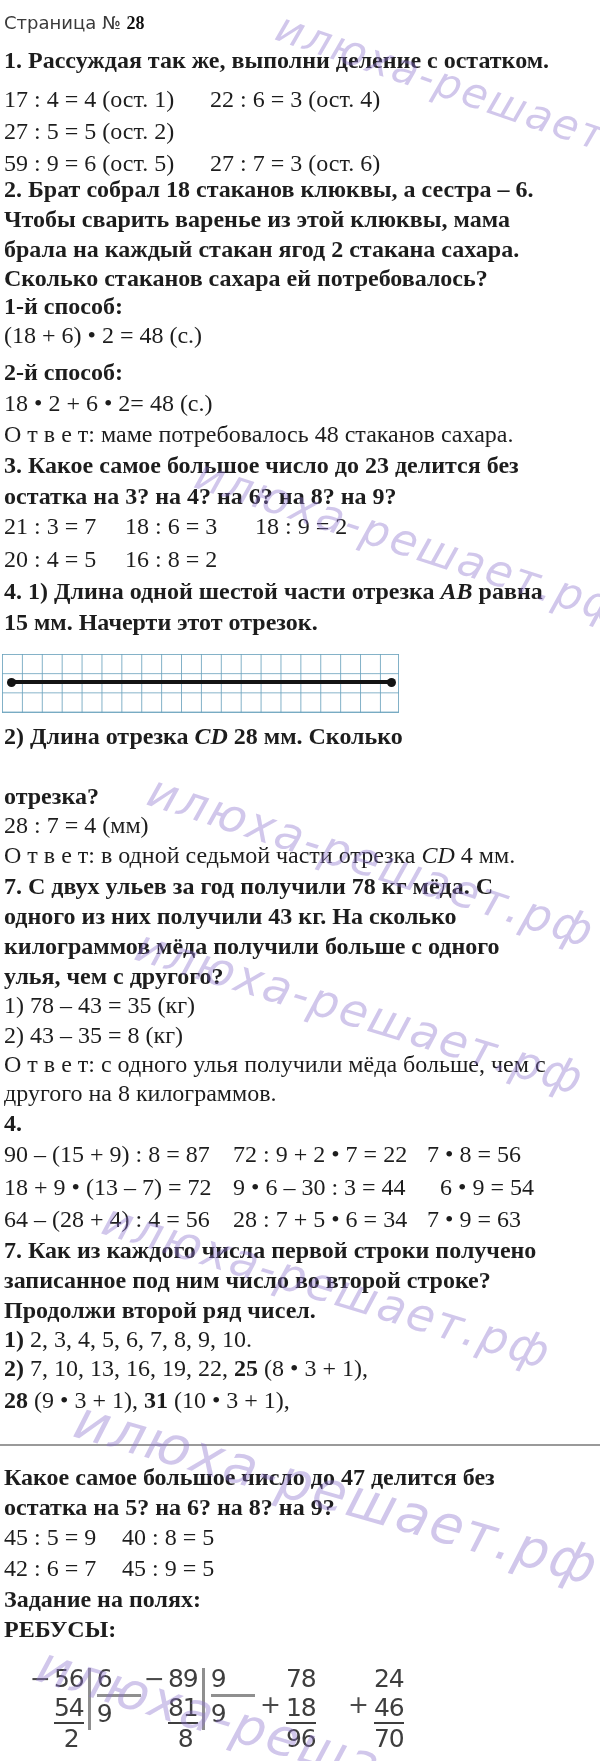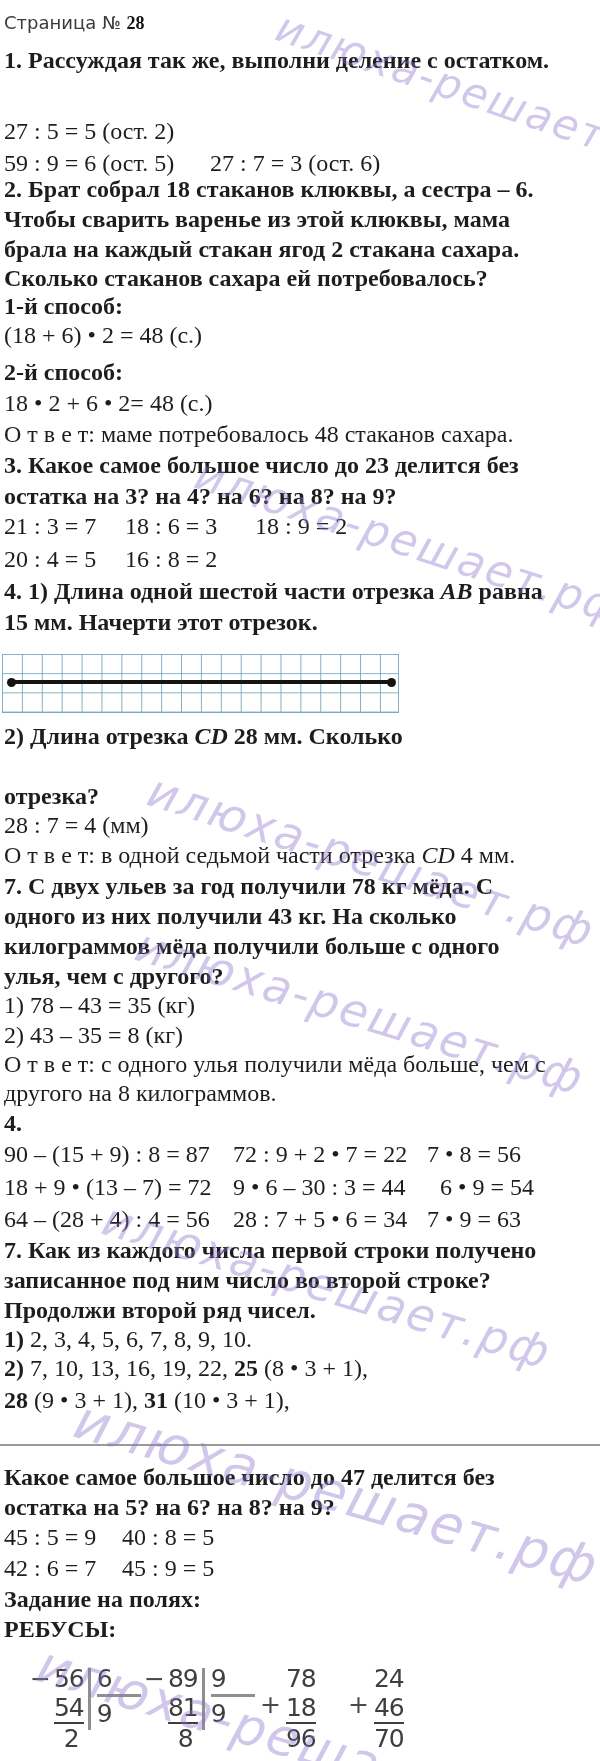--- a/index.html
+++ b/index.html
@@ -41,20 +41,21 @@
   .rb-hline{width:44px;height:3px;background:#8f8f8f;margin:1px 0 2px;}
   .rb-plus{margin:26px 6px 0 0;color:#4a4a4a;}
   .rb-col{display:flex;flex-direction:column;align-items:flex-end;}
 </style>
 </head>
 <body>
 
 <div id="page">
     <div class="line title" style="top: 6px;"><span class="sans">Страница № </span><span class="tb">28</span></div>
     <div class="line" style="top: 45px;"><span class="b">1. Рассуждая так же, выполни деление с остатком.</span></div>
+    <div class="line" style="top: 84px;"><span>17 : 4 = 4 (ост. 1)</span><span class="xseg" style="left: 210px;">22 : 6 = 3 (ост. 4)</span></div>
     <div class="line" style="top: 116px;"><span>27 : 5 = 5 (ост. 2)</span></div>
     <div class="line" style="top: 148px;"><span>59 : 9 = 6 (ост. 5)</span><span class="xseg" style="left: 210px;">27 : 7 = 3 (ост. 6)</span></div>
     <div class="line" style="top: 174px;"><span class="b">2. Брат собрал 18 стаканов клюквы, а сестра – 6.</span></div>
     <div class="line" style="top: 204px;"><span class="b">Чтобы сварить варенье из этой клюквы, мама</span></div>
     <div class="line" style="top: 234px;"><span class="b">брала на каждый стакан ягод 2 стакана сахара.</span></div>
     <div class="line" style="top: 263px;"><span class="b">Сколько стаканов сахара ей потребовалось?</span></div>
     <div class="line" style="top: 291px;"><span class="b">1-й способ:</span></div>
     <div class="line" style="top: 320px;"><span>(18 + 6) • 2 = 48 (с.)</span></div>
     <div class="line" style="top: 357px;"><span class="b">2-й способ:</span></div>
     <div class="line" style="top: 388px;"><span>18 • 2 + 6 • 2= 48 (с.)</span></div>

